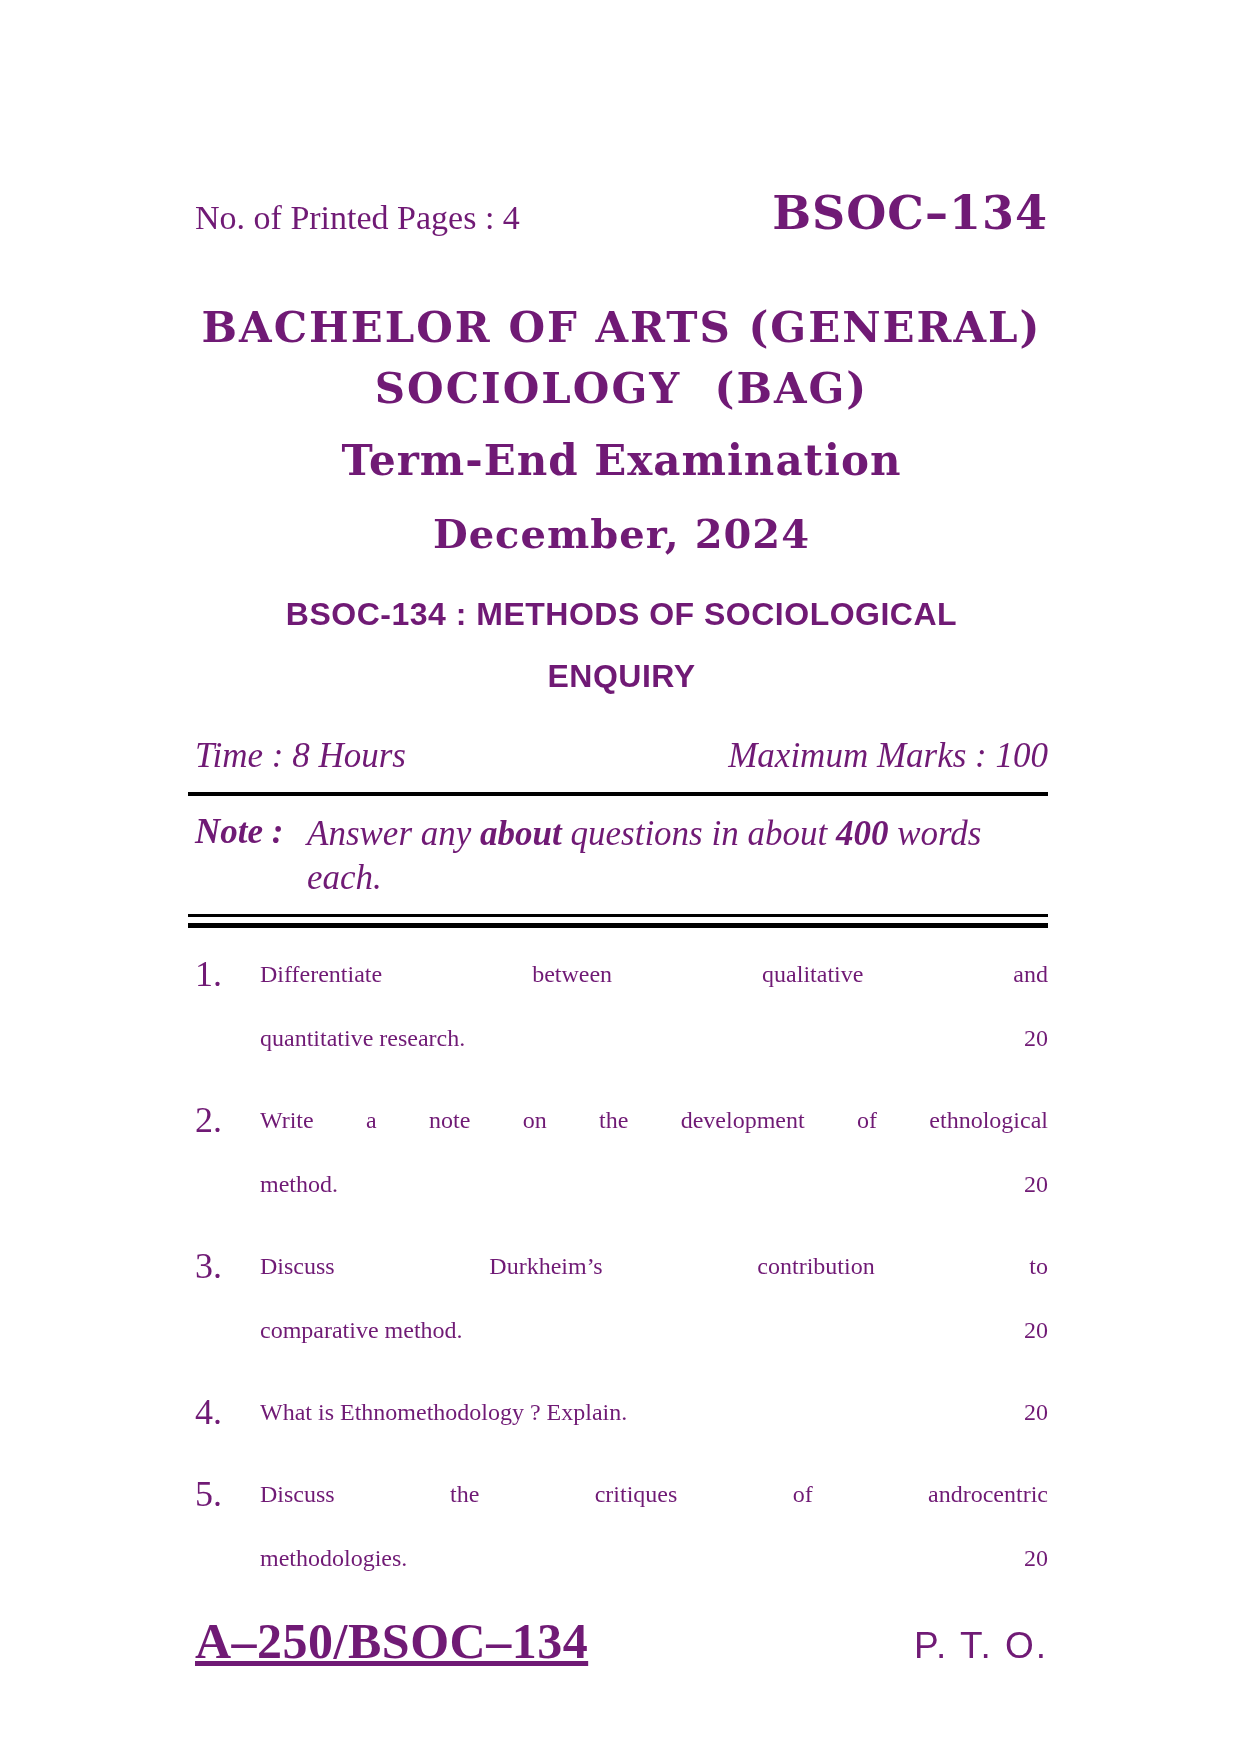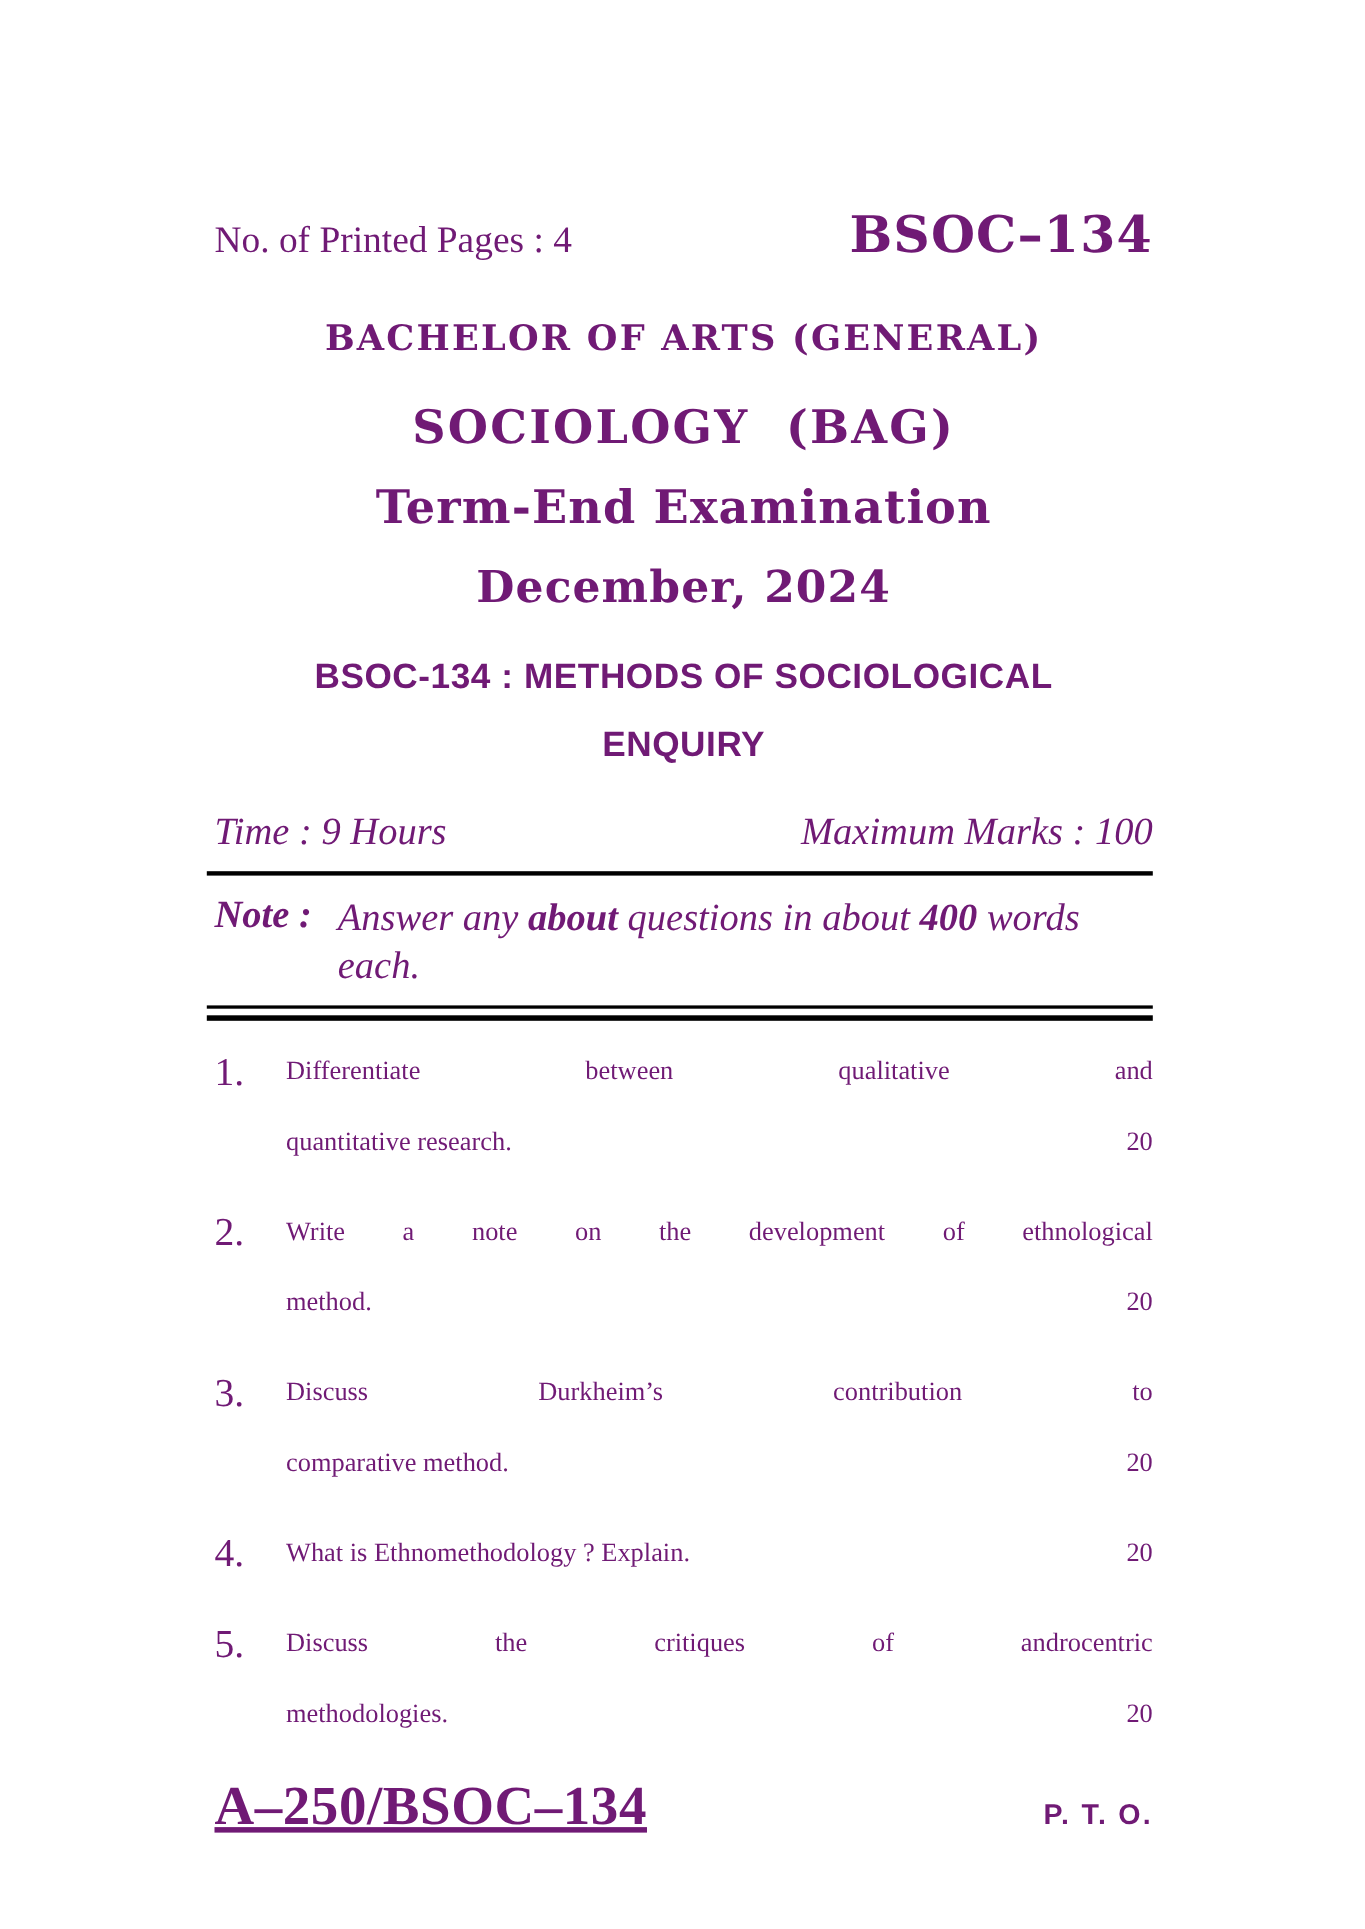--- a/index.html
+++ b/index.html
@@ -15,21 +15,21 @@
   .content { position:absolute; left:195px; top:0; width:853px; height:100%; }
   .row { position:absolute; left:0; right:0; }
 
   
   .header-row { top:186px; display:flex; justify-content:space-between; align-items:baseline; }
   .pages-label { font-size:34px; }
   .paper-code { font-family:"DejaVu Serif",serif; font-weight:bold; font-size:46px; letter-spacing:1px; }
 
   
   .doc-title { text-align:center; font-family:"DejaVu Serif",serif; font-weight:bold; white-space:pre; }
-  .t1 { top:288px; font-size:32px; letter-spacing:2px; }
+  .t1 { top:303px; font-size:42px; letter-spacing:2px; }
   .t2 { top:364px; font-size:42px; letter-spacing:2px; }
   .t3 { top:436px; font-size:42px; letter-spacing:1px; }
   .t4 { top:510px; font-size:40px; letter-spacing:1px; }
 
   
   .course-title { text-align:center; font-family:"Liberation Sans",sans-serif; font-weight:bold; font-size:32px; letter-spacing:0.5px; }
   .c1 { top:596px; }
   .c2 { top:658px; }
 
   
@@ -54,21 +54,21 @@
   .q-num { width:65px; flex:none; font-size:36px; line-height:64px; }
   .q-body { flex:1; min-width:0; }
   .q-line { font-size:24px; line-height:64px; }
   .q-line.justify { text-align:justify; text-align-last:justify; }
   .q-line.last { display:flex; justify-content:space-between; }
   .q-marks { flex:none; }
 
   
   .footer-row { top:1612px; display:flex; justify-content:space-between; align-items:baseline; }
   .footer-code { font-weight:bold; font-size:50px; letter-spacing:0.5px;text-decoration:underline; }
-  .footer-pto { font-family:"Liberation Sans",sans-serif; font-weight:bold; font-size:26px; letter-spacing:2px; }
+  .footer-pto { font-family:"Liberation Sans",sans-serif; font-weight:normal; font-size:37px; letter-spacing:2px; }
 </style>
 </head>
 <body>
 
 <div class="page">
   <div class="content">
 
     <div class="row header-row">
       <span class="pages-label">No. of Printed Pages : 4</span>
       <span class="paper-code">BSOC–134</span>
@@ -76,21 +76,21 @@
 
     <div class="row doc-title t1">BACHELOR OF ARTS (GENERAL)</div>
     <div class="row doc-title t2">SOCIOLOGY  (BAG)</div>
     <div class="row doc-title t3">Term-End Examination</div>
     <div class="row doc-title t4">December, 2024</div>
 
     <div class="row course-title c1">BSOC-134 : METHODS OF SOCIOLOGICAL</div>
     <div class="row course-title c2">ENQUIRY</div>
 
     <div class="row time-row">
-      <span>Time : 9 Hours</span>
+      <span>Time : 8 Hours</span>
       <span>Maximum Marks : 100</span>
     </div>
 
     <div class="row rule-single"></div>
 
     <div class="row note-row">
       <span class="note-label">Note :</span>
       <span class="note-body">
         <span class="note-line1"><span>Answer any</span> <span class="bold">about</span> <span>questions in about</span></span>
         <span class="note-line2"><span class="bold">400</span><span> words each.</span></span>

